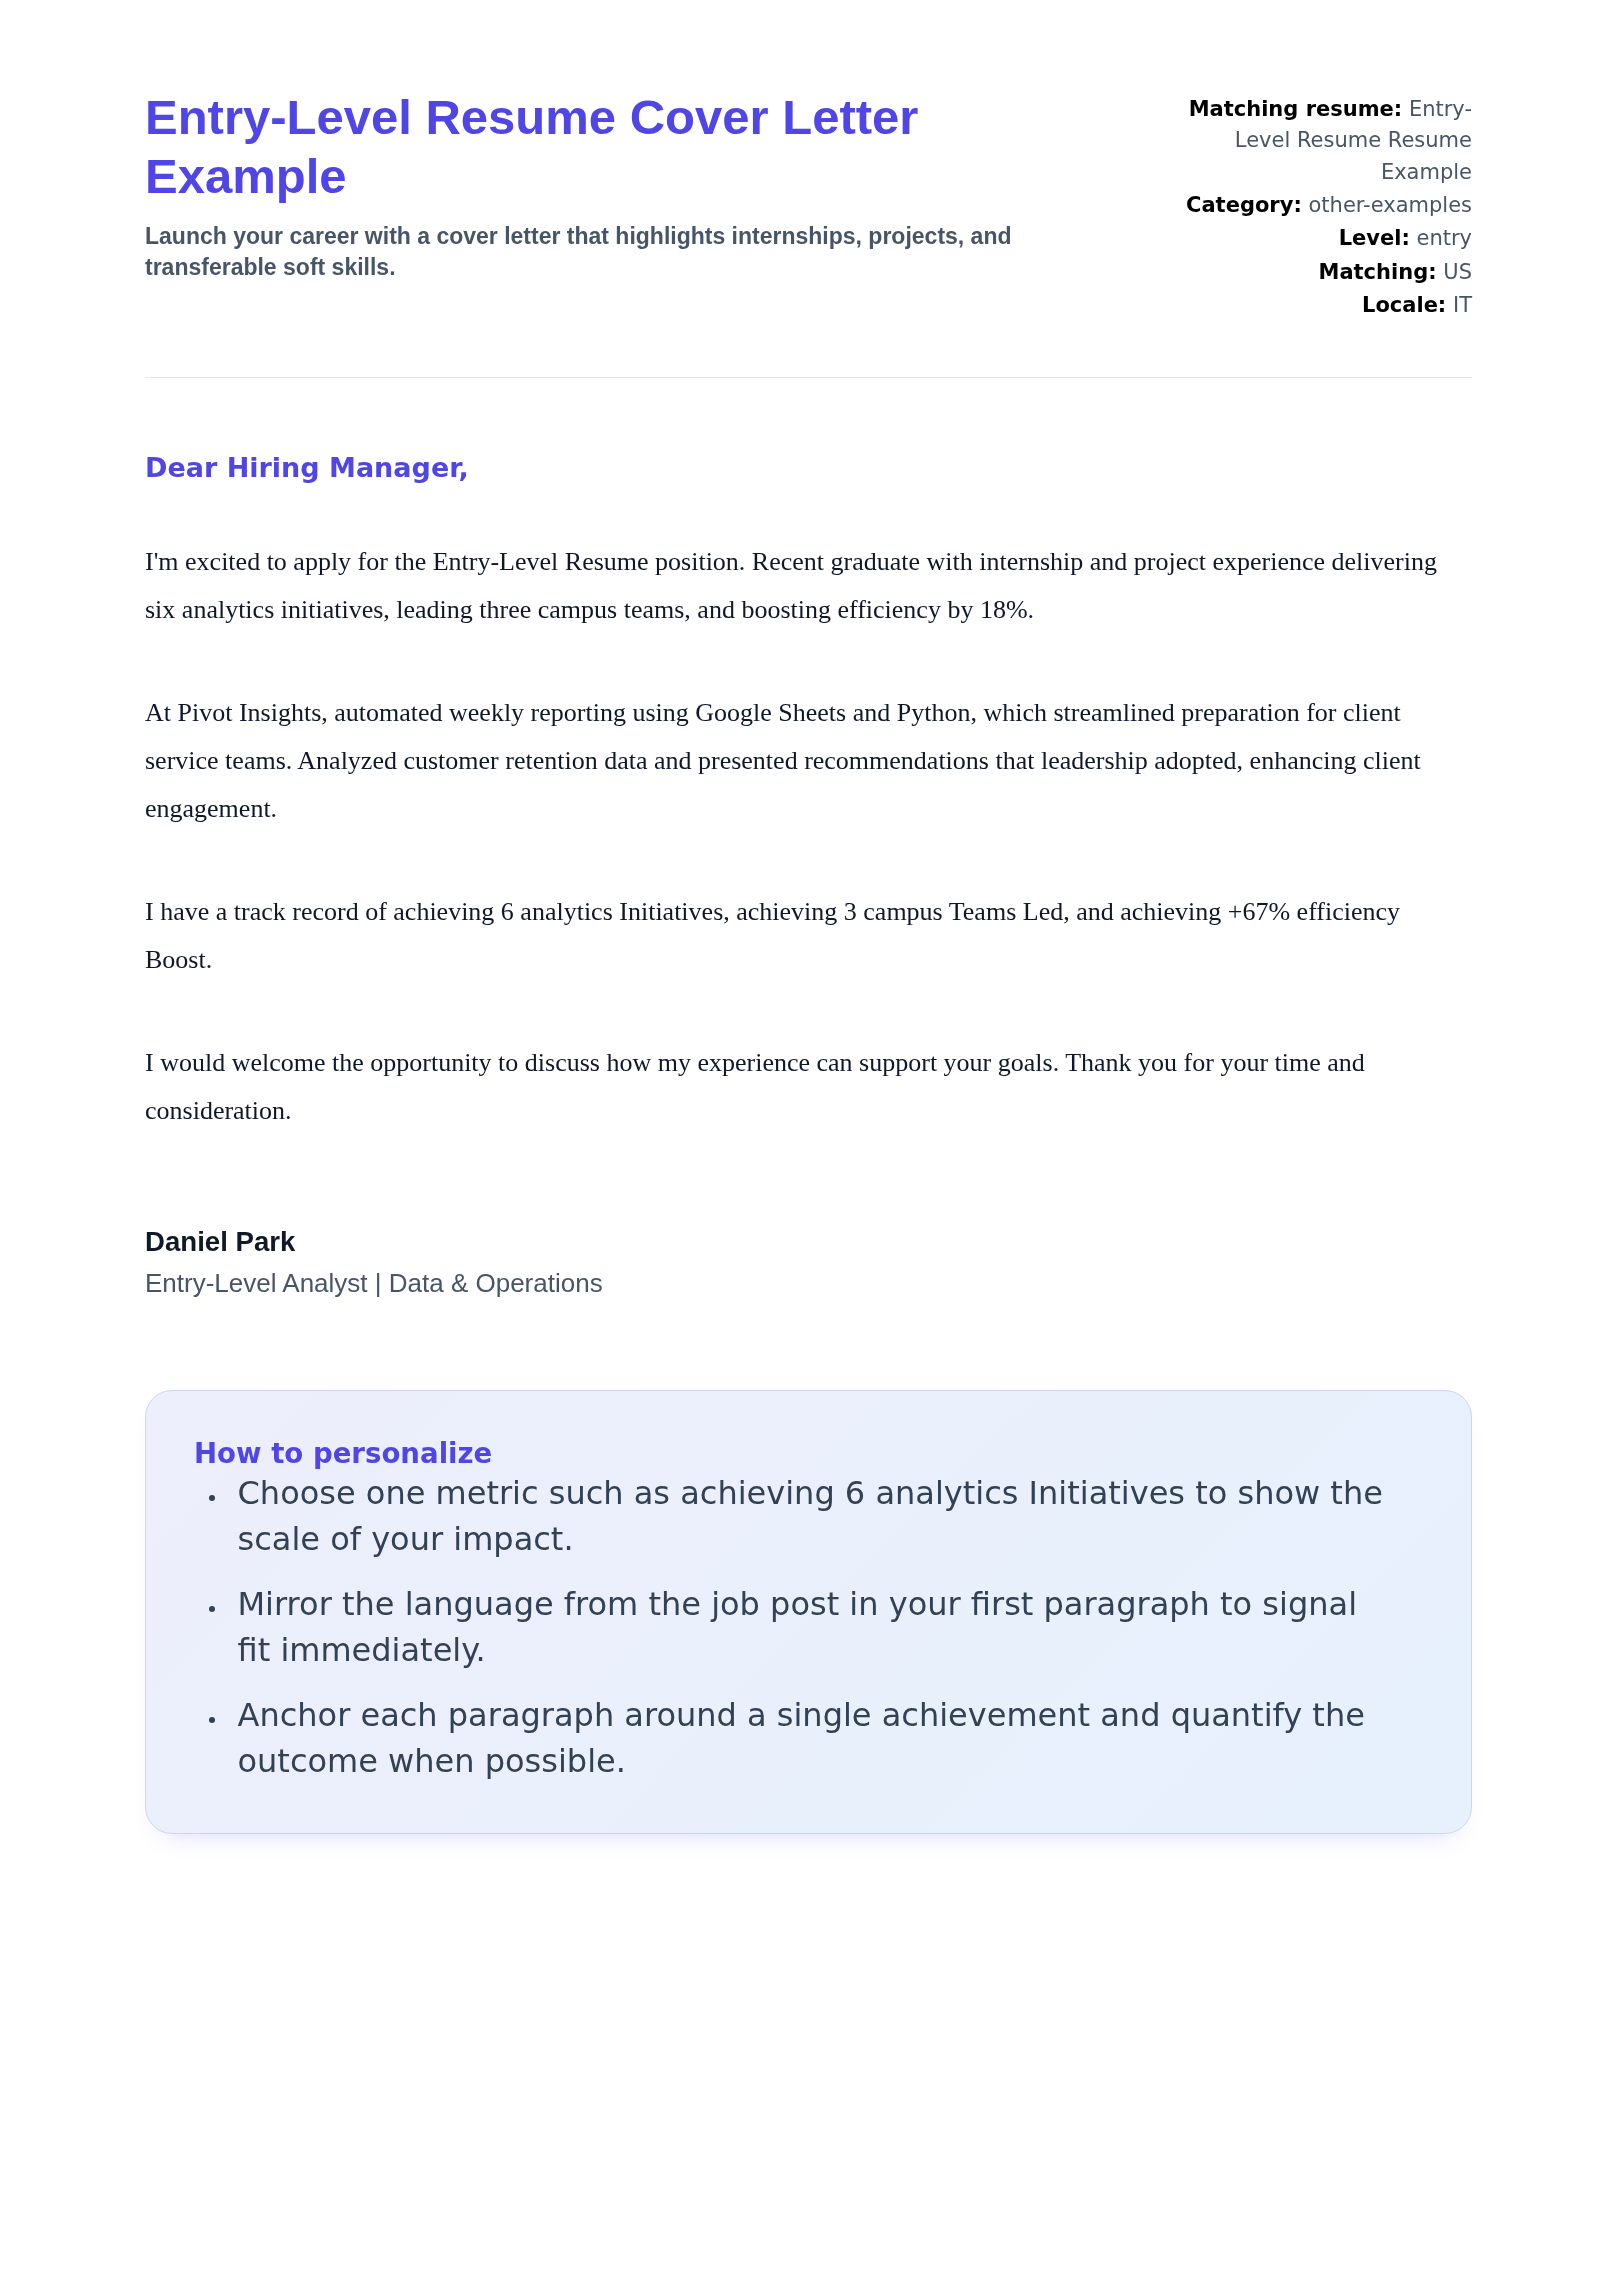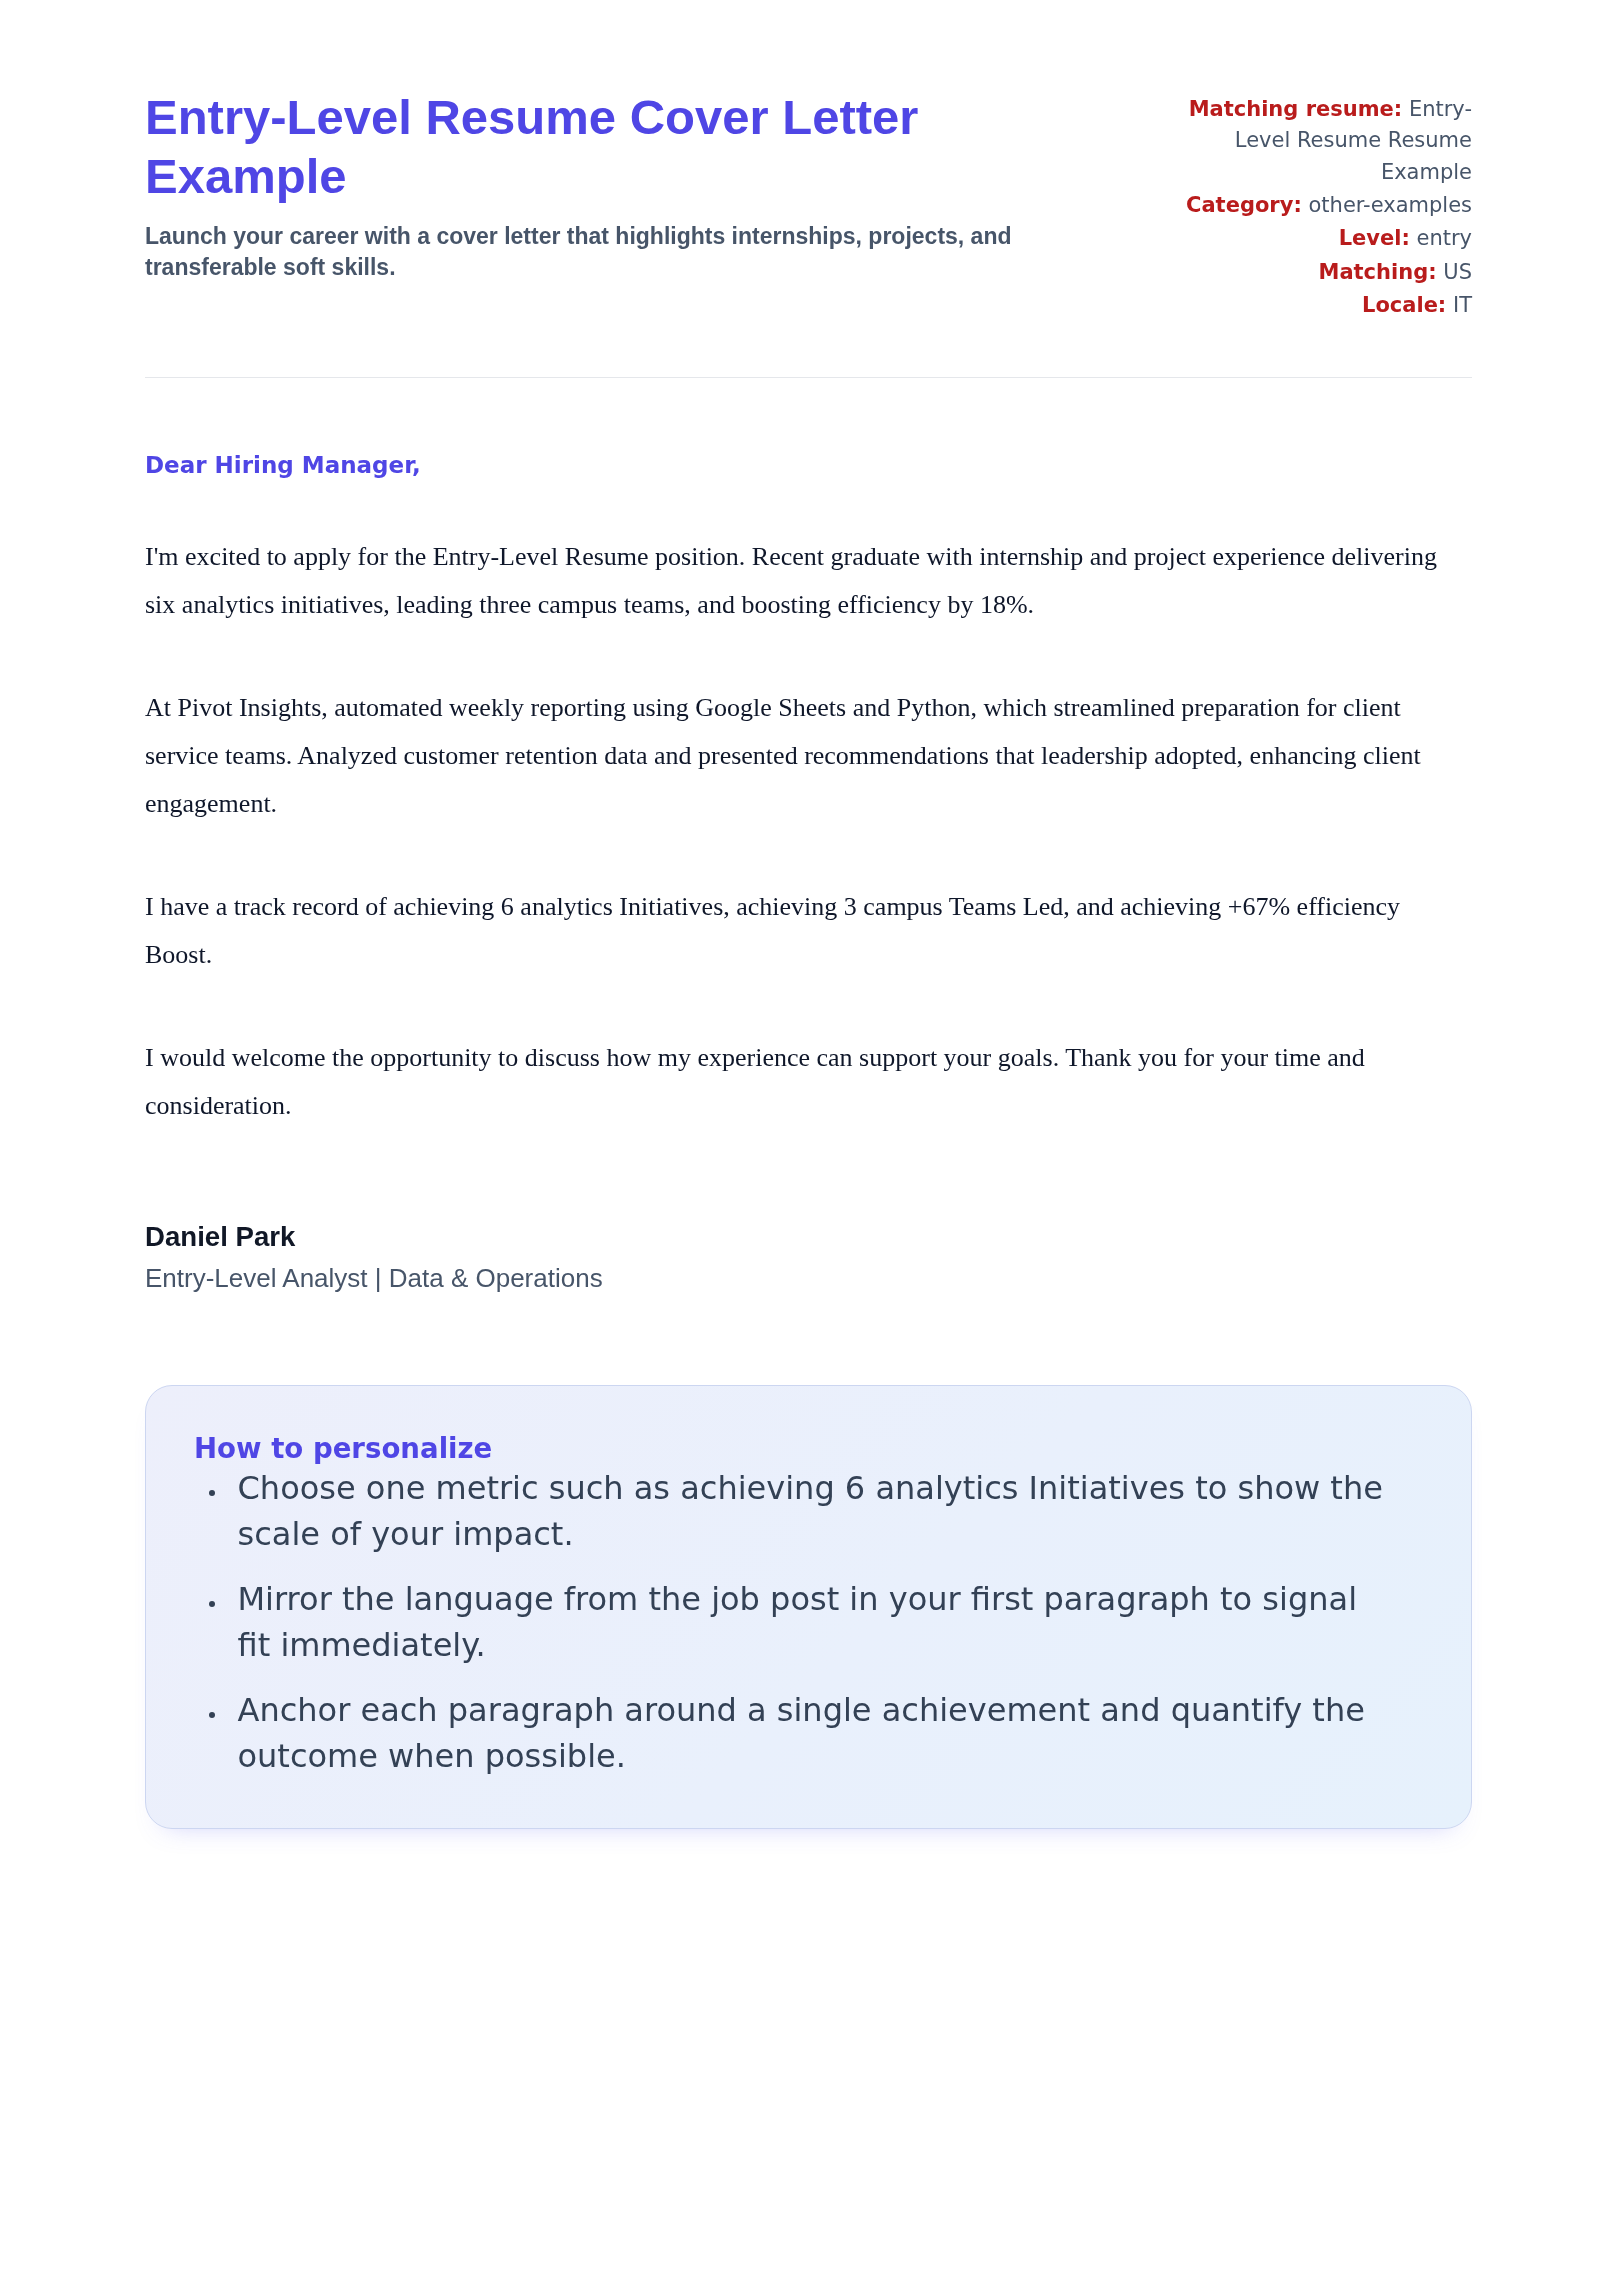--- a/index.html
+++ b/index.html
@@ -46,36 +46,36 @@
     padding-top: 5.7px;
     text-align: right;
     font-family: "DejaVu Sans", sans-serif;
     font-size: 21px;
     line-height: 1.5;
     color: #475569;
   }
   .meta-row { margin-bottom: 1.9px; }
   .meta-label {
     font-weight: bold;
-    color: #b91c1c;
+    color: #000000;
     margin-right: 6.7px;
   }
 
   .divider {
     border: none;
     border-top: 1.9px solid #e5e7eb;
     margin-top: 53px;
   }
 
   
   .letter { margin-top: 74px; }
   .salutation {
     font-family: "DejaVu Sans", sans-serif;
     font-weight: bold;
-    font-size: 23px;
+    font-size: 27px;
     color: #4f46e5;
     margin-bottom: 55px;
   }
   .para {
     font-family: Liberation Serif, serif;
     font-size: 26px;
     line-height: 48px;
     color: #0f172a;
     margin-bottom: 55px;
   }

